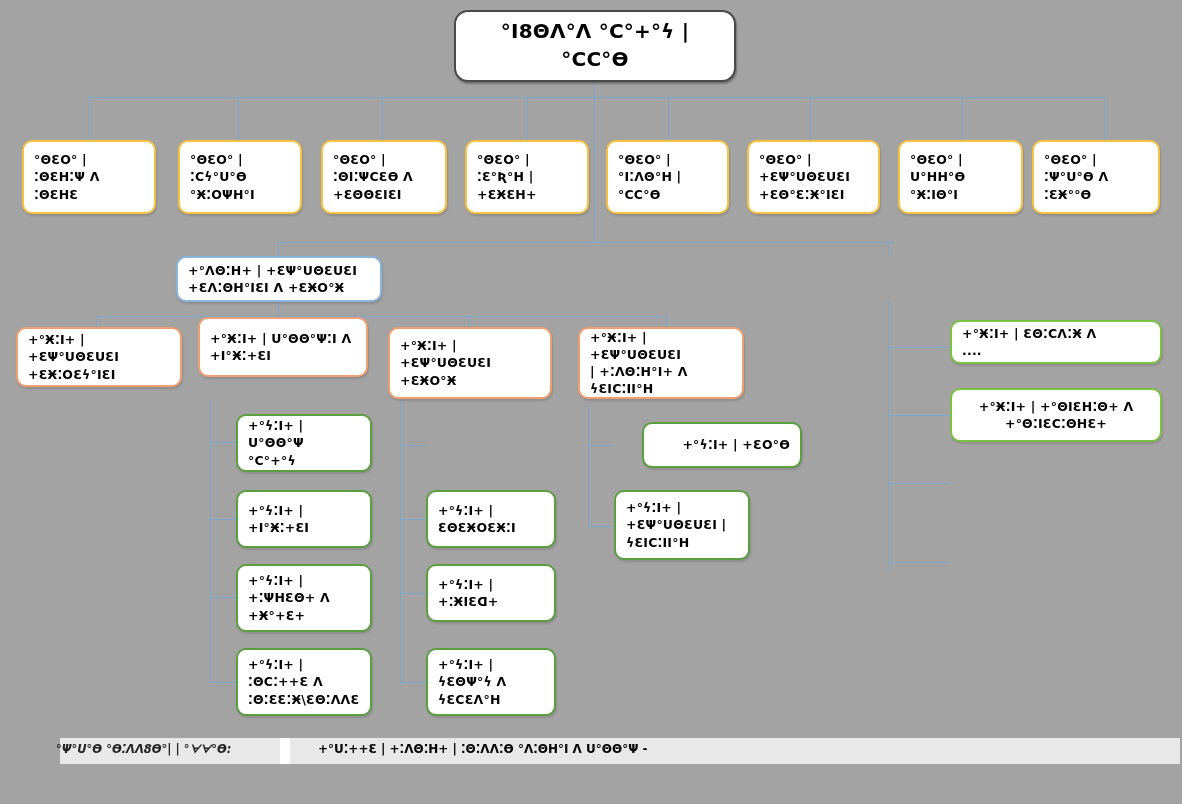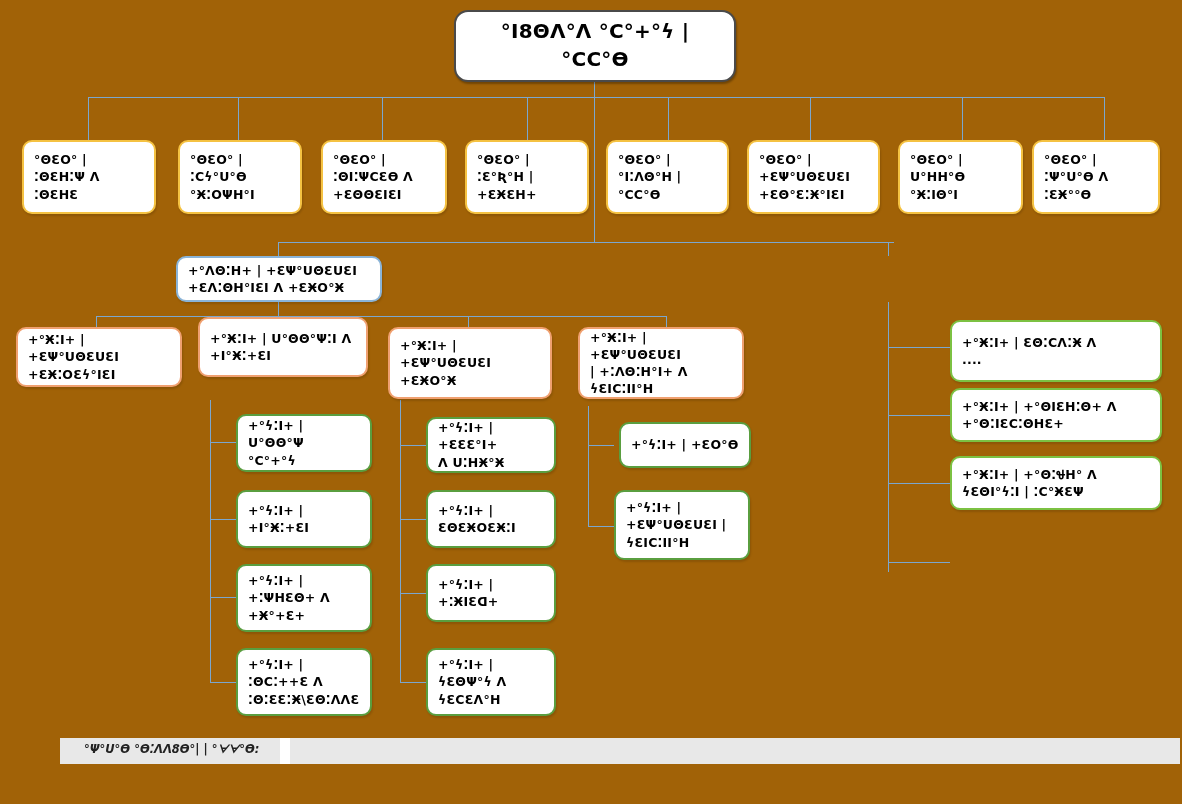--- a/index.html
+++ b/index.html
@@ -7,21 +7,21 @@
     padding: 0;
     background: #ffffff;
   }
   body {
     font-family: "DejaVu Sans", "Liberation Sans", sans-serif;
   }
   #canvas {
     position: relative;
     width: 1182px;
     height: 804px;
-    background: #a16207;
+    background: #a3a3a3;
     overflow: hidden;
   }
   .node {
     position: absolute;
     box-sizing: border-box;
     border-radius: 10px;
     background: #ffffff;
     display: flex;
     align-items: center;
     padding: 6px 10px;
@@ -81,21 +81,21 @@
     position: absolute;
     left: 60px;
     top: 738px;
     width: 1120px;
     height: 26px;
     background: #e8e8e8;
     z-index: 3;
   }
   #footer-label {
     position: absolute;
-    left: 84px;
+    left: 56px;
     top: 742px;
     font-size: 11.5px;
     font-weight: 700;
     font-style: italic;
     color: #222222;
     z-index: 4;
     white-space: nowrap;
   }
   #footer-sep {
     position: absolute;
@@ -249,57 +249,50 @@
     <span class="node-text">+°ϟ⁚I+ |
 +⁚ΨΗƐΘ+ Λ
 +Ӿ°+Ɛ+</span>
   </div>
   <div class="node lvl4" style="left:236px; top:648px; width:136px; height:68px;">
     <span class="node-text">+°ϟ⁚I+ |
 ⁚ΘC⁚++Ɛ Λ
 ⁚Θ⁚ƐƐ⁚Ӿ\ƐΘ⁚ΛΛƐ</span>
   </div>
 
-  <div class="node lvl4" style="left:426px; top:417px; width:130px; height:56px;">
-    <span class="node-text">+°ϟ⁚I+ | +ƐƐƐ°I+
-Λ U⁚ΗӾ°Ӿ</span>
-  </div>
   <div class="node lvl4" style="left:426px; top:490px; width:130px; height:58px;">
     <span class="node-text">+°ϟ⁚I+ |
 ƐΘƐӾΟƐӾ⁚I</span>
   </div>
   <div class="node lvl4" style="left:426px; top:564px; width:130px; height:58px;">
     <span class="node-text">+°ϟ⁚I+ |
 +⁚ӾIƐᗡ+</span>
   </div>
   <div class="node lvl4" style="left:426px; top:648px; width:130px; height:68px;">
     <span class="node-text">+°ϟ⁚I+ |
 ϟƐΘΨ°ϟ Λ
 ϟƐCƐΛ°Η</span>
   </div>
 
-  <div class="node lvl4" style="left:619px; top:422px; width:132px; height:46px;">
+  <div class="node lvl4" style="left:642px; top:422px; width:160px; height:46px;text-align:right;">
     <span class="node-text">+°ϟ⁚I+ | +ƐΟ°Ө</span>
   </div>
   <div class="node lvl4" style="left:614px; top:490px; width:136px; height:70px;">
     <span class="node-text">+°ϟ⁚I+ |
 +ƐΨ°UΘƐUƐI |
 ϟƐIC⁚II°Η</span>
   </div>
 
-  <div class="node green-right" style="left:950px; top:320px; width:212px; height:62px;">
+  <div class="node green-right" style="left:950px; top:320px; width:212px; height:44px;">
     <span class="node-text">+°Ӿ⁚I+ | ƐΘ⁚CΛ⁚Ӿ Λ
 ....</span>
   </div>
-  <div class="node green-right" style="left:950px; top:388px; width:212px; height:54px;">
+  <div class="node green-right" style="left:950px; top:388px; width:212px; height:54px;text-align:center;">
     <span class="node-text">+°Ӿ⁚I+ | +°ΘIƐΗ⁚Θ+ Λ
 +°Θ⁚IƐC⁚ΘΗƐ+</span>
-  </div>
-  <div class="node green-right" style="left:950px; top:456px; width:212px; height:54px;">
-    <span class="node-text">+°Ӿ⁚I+ | +°Θ⁚ᏠΗ° Λ
-ϟƐΘI°ϟ⁚I | ⁚C°ӾƐΨ</span>
   </div>
 
   <div id="footer-bar"></div>
   <div id="footer-sep"></div>
   <div id="footer-label">°Ψ°U°Ө °Ө⁚ΛΛ8Ө°| | °ᗄᗄ°Ө:</div>
+  <div id="footer-value">+°U⁚++Ɛ | +⁚ΛΘ⁚Η+ | ⁚Θ⁚ΛΛ⁚Ө °Λ⁚ΘΗ°I Λ U°ΘΘ°Ψ -</div>
 
 </div>
 
 </body></html>

